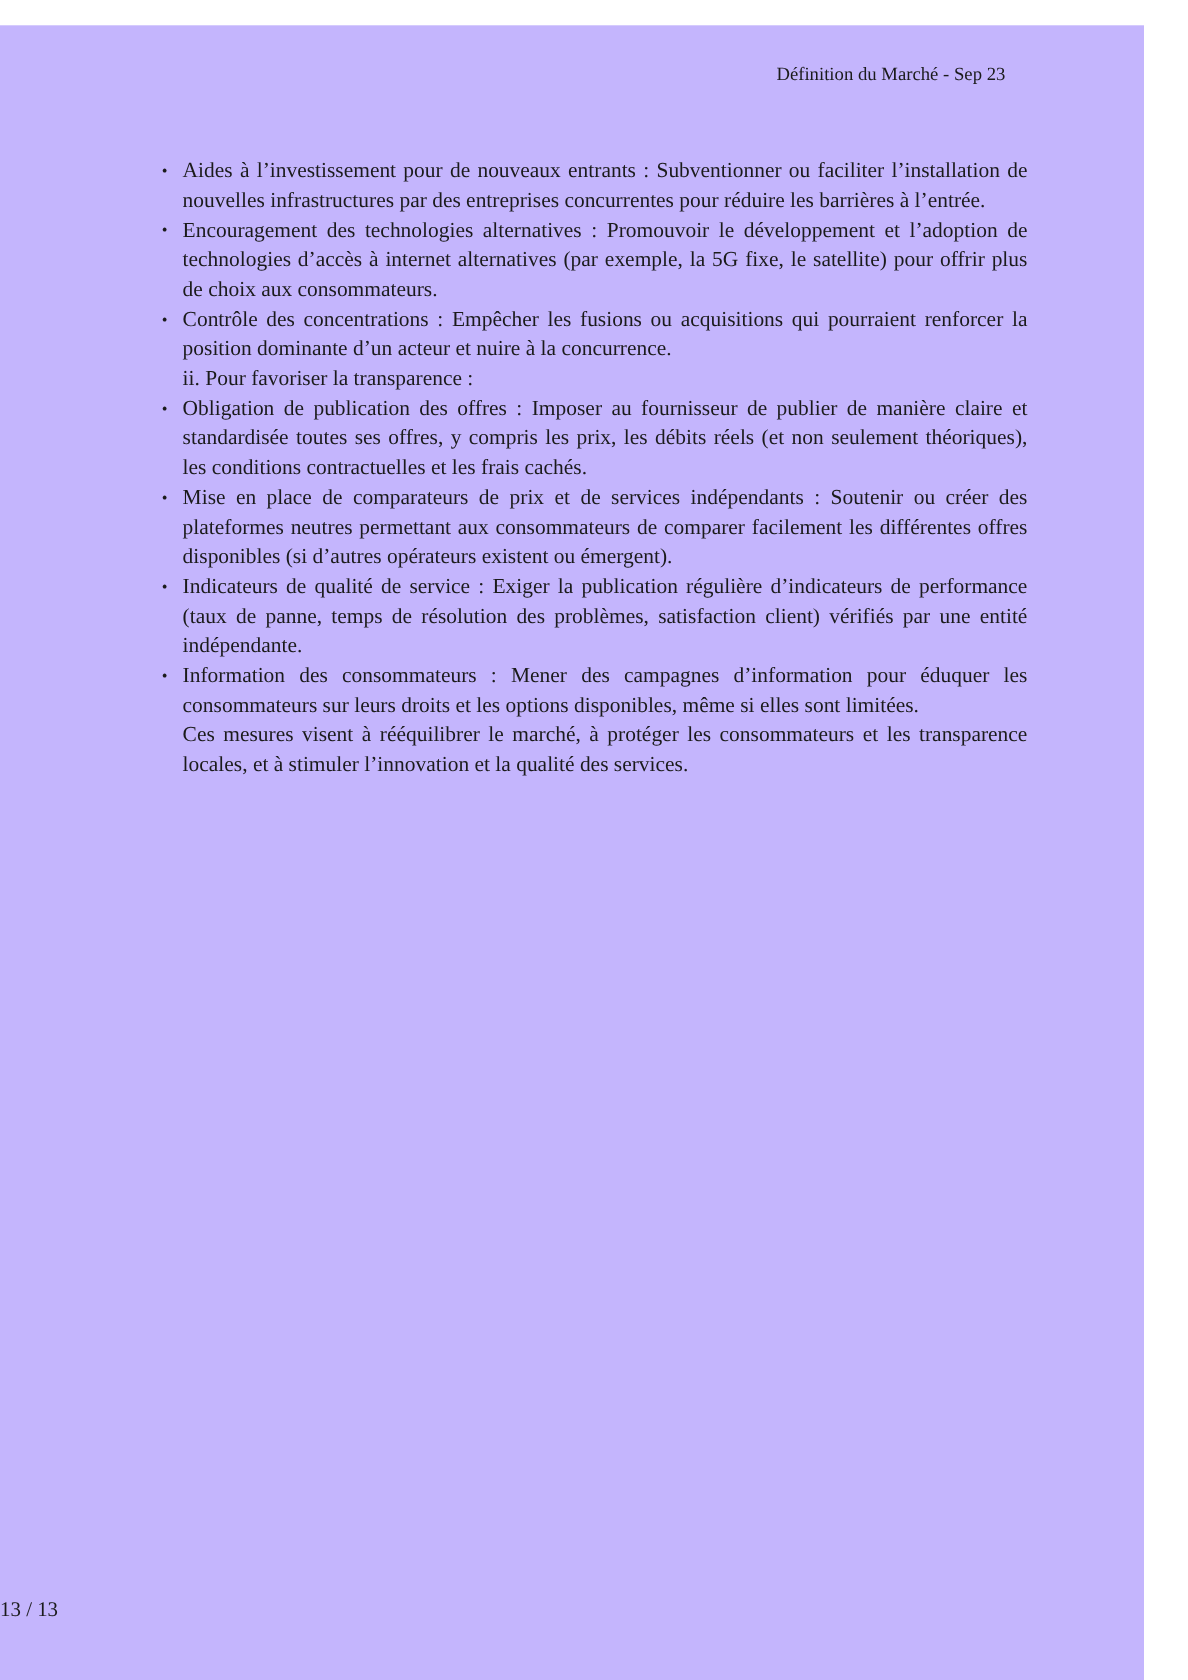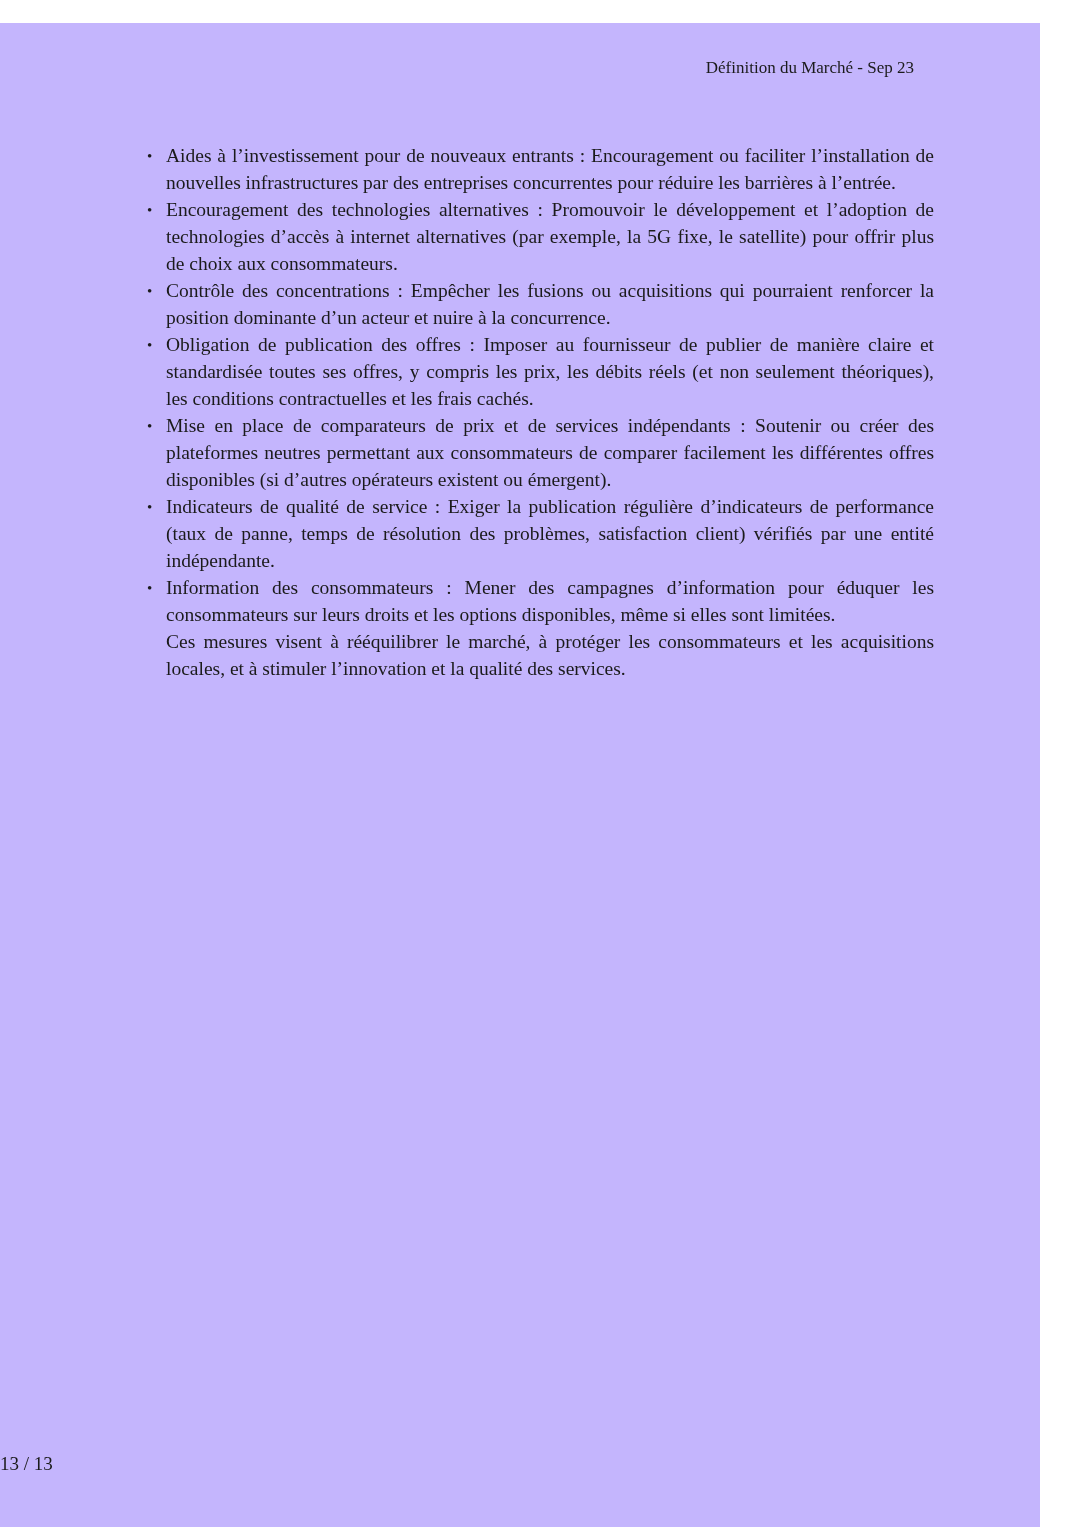--- a/index.html
+++ b/index.html
@@ -73,33 +73,37 @@
 <div class="page">
 
   <div class="running-header">Définition du Marché - Sep 23</div>
 
   <div class="doc-body">
     <ul class="bullet-list">
 
       <li>
         <span class="bullet">•</span>
         <span class="b">Aides à l’investissement pour de nouveaux entrants&nbsp;:</span>
-        <span>Encouragement ou faciliter l’installation de nouvelles infrastructures par des entreprises concurrentes pour réduire les barrières à l’entrée.</span>
+        <span>Subventionner ou faciliter l’installation de nouvelles infrastructures par des entreprises concurrentes pour réduire les barrières à l’entrée.</span>
       </li>
 
       <li>
         <span class="bullet">•</span>
         <span class="b">Encouragement des technologies alternatives&nbsp;:</span>
         <span>Promouvoir le développement et l’adoption de technologies d’accès à internet alternatives (par exemple, la 5G fixe, le satellite) pour offrir plus de choix aux consommateurs.</span>
       </li>
 
       <li>
         <span class="bullet">•</span>
         <span class="b">Contrôle des concentrations&nbsp;:</span>
         <span>Empêcher les fusions ou acquisitions qui pourraient renforcer la position dominante d’un acteur et nuire à la concurrence.</span>
+        <div class="subline">
+          <span>ii.</span>
+          <span class="b">Pour favoriser la transparence&nbsp;:</span>
+        </div>
       </li>
 
       <li>
         <span class="bullet">•</span>
         <span class="b">Obligation de publication des offres&nbsp;:</span>
         <span>Imposer au fournisseur de publier de manière claire et standardisée toutes ses offres, y compris les prix, les débits réels (et non seulement théoriques), les conditions contractuelles et les frais cachés.</span>
       </li>
 
       <li>
         <span class="bullet">•</span>
@@ -110,21 +114,21 @@
       <li>
         <span class="bullet">•</span>
         <span class="b">Indicateurs de qualité de service&nbsp;:</span>
         <span>Exiger la publication régulière d’indicateurs de performance (taux de panne, temps de résolution des problèmes, satisfaction client) vérifiés par une entité indépendante.</span>
       </li>
 
       <li>
         <span class="bullet">•</span>
         <span class="b">Information des consommateurs&nbsp;:</span>
         <span>Mener des campagnes d’information pour éduquer les consommateurs sur leurs droits et les options disponibles, même si elles sont limitées.</span>
-        <div class="subline">Ces mesures visent à rééquilibrer le marché, à protéger les consommateurs et les acquisitions locales, et à stimuler l’innovation et la qualité des services.</div>
+        <div class="subline">Ces mesures visent à rééquilibrer le marché, à protéger les consommateurs et les transparence locales, et à stimuler l’innovation et la qualité des services.</div>
       </li>
 
     </ul>
   </div>
 
   <div class="page-footer">13 / 13</div>
 
 </div>
 
 </body></html>

